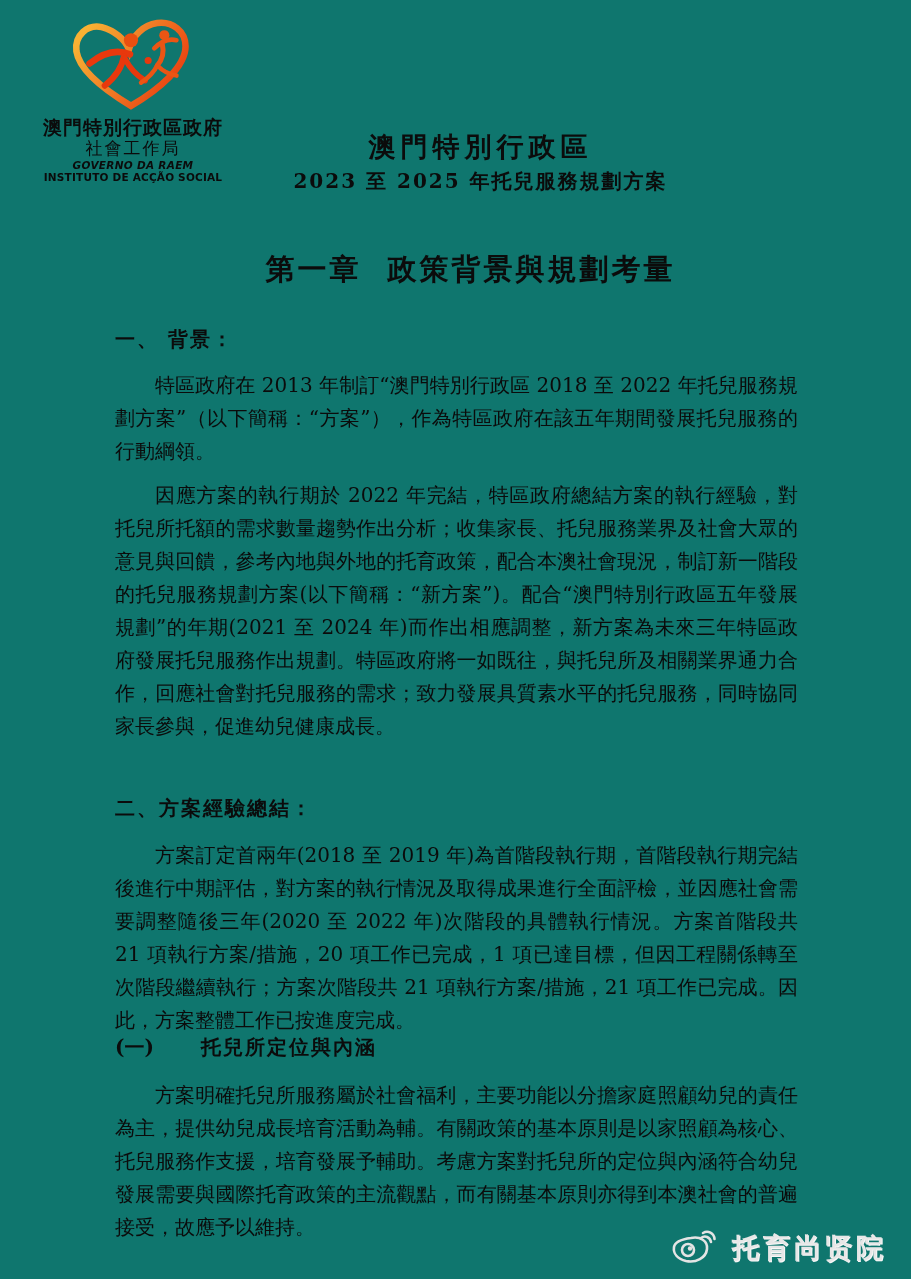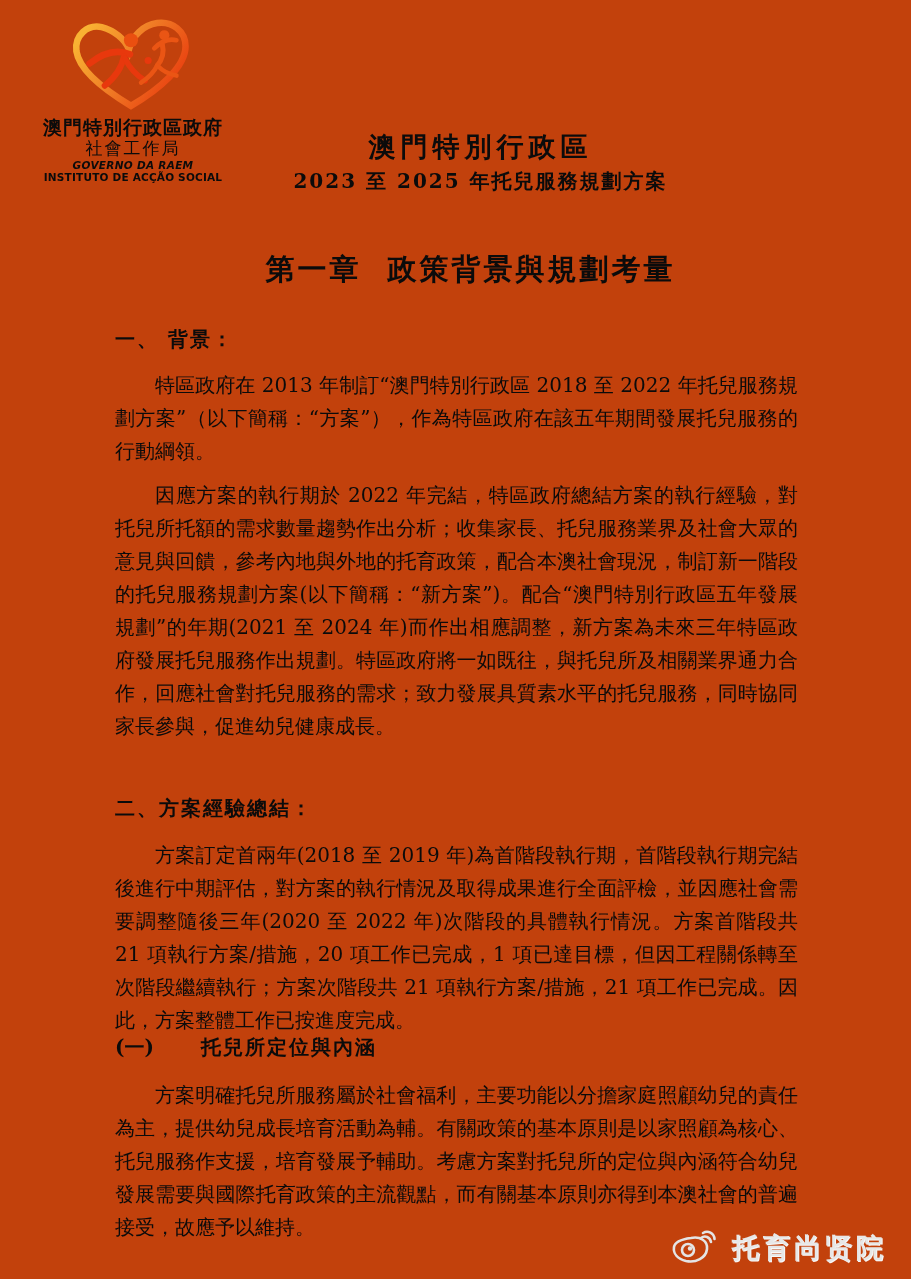--- a/index.html
+++ b/index.html
@@ -1,20 +1,20 @@
 <!DOCTYPE html>
 <html><head>
 <meta charset="utf-8">
 <style>
   html, body { margin: 0; padding: 0; background: #ffffff; }
   .page {
     position: relative;
     width: 911px;
     height: 1279px;
-    background: #c2410c;
+    background: #0f766e;
     overflow: hidden;
     font-family: "DejaVu Serif", "Liberation Serif", serif;
     color: #0b0b0b;
   }
 
   
   .logo-block {
     position: absolute;
     left: 24px;
     top: 18px;

